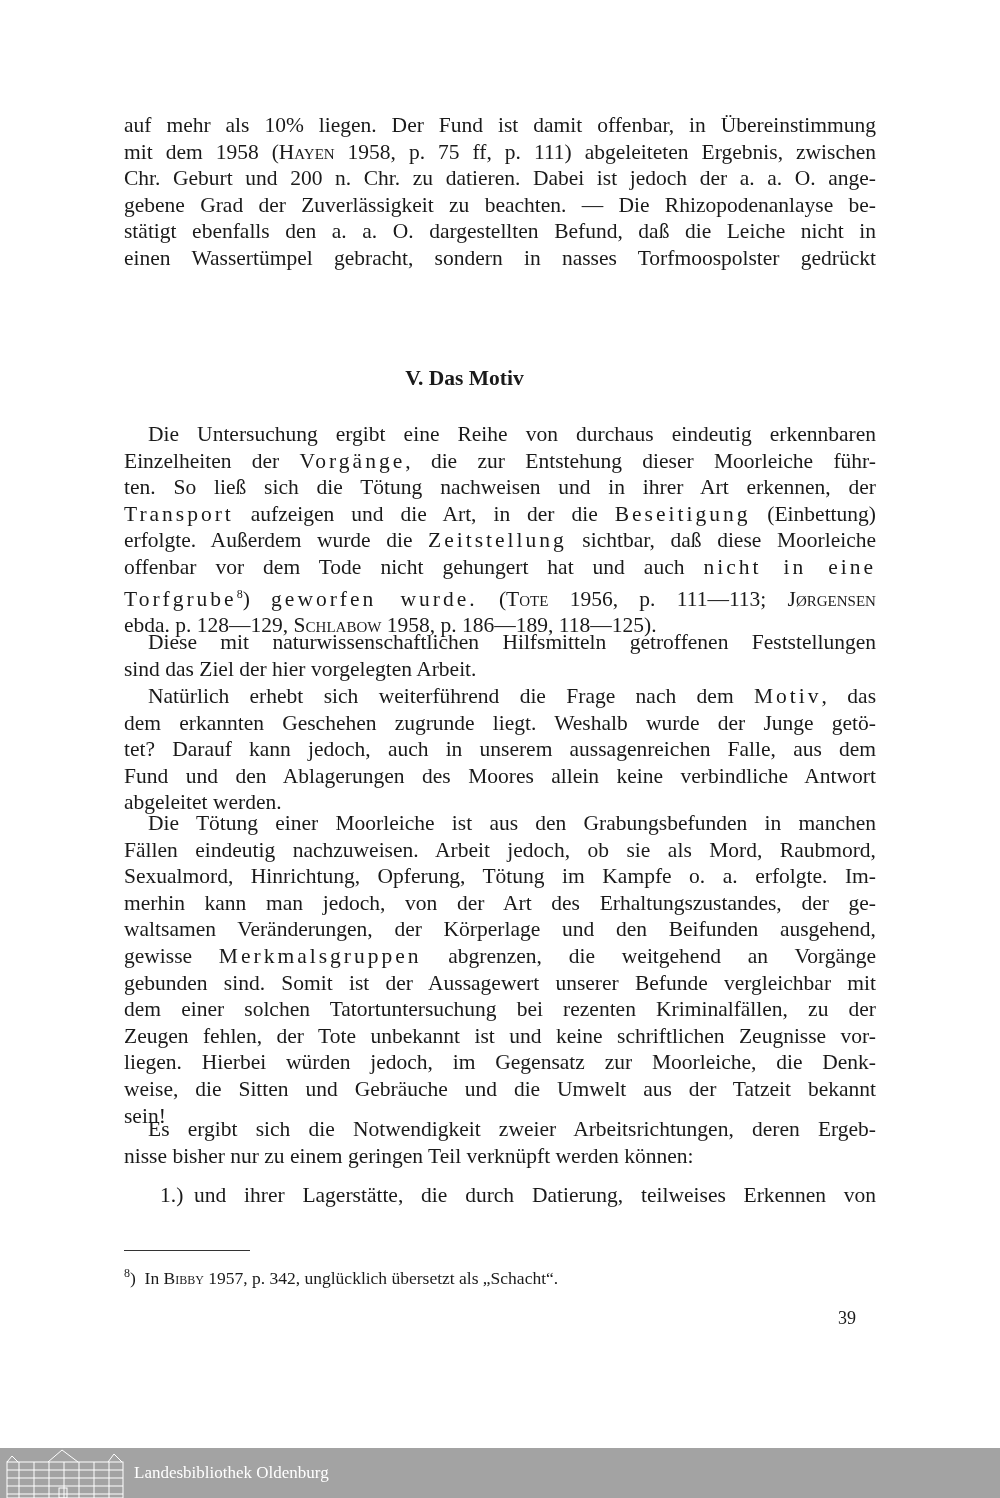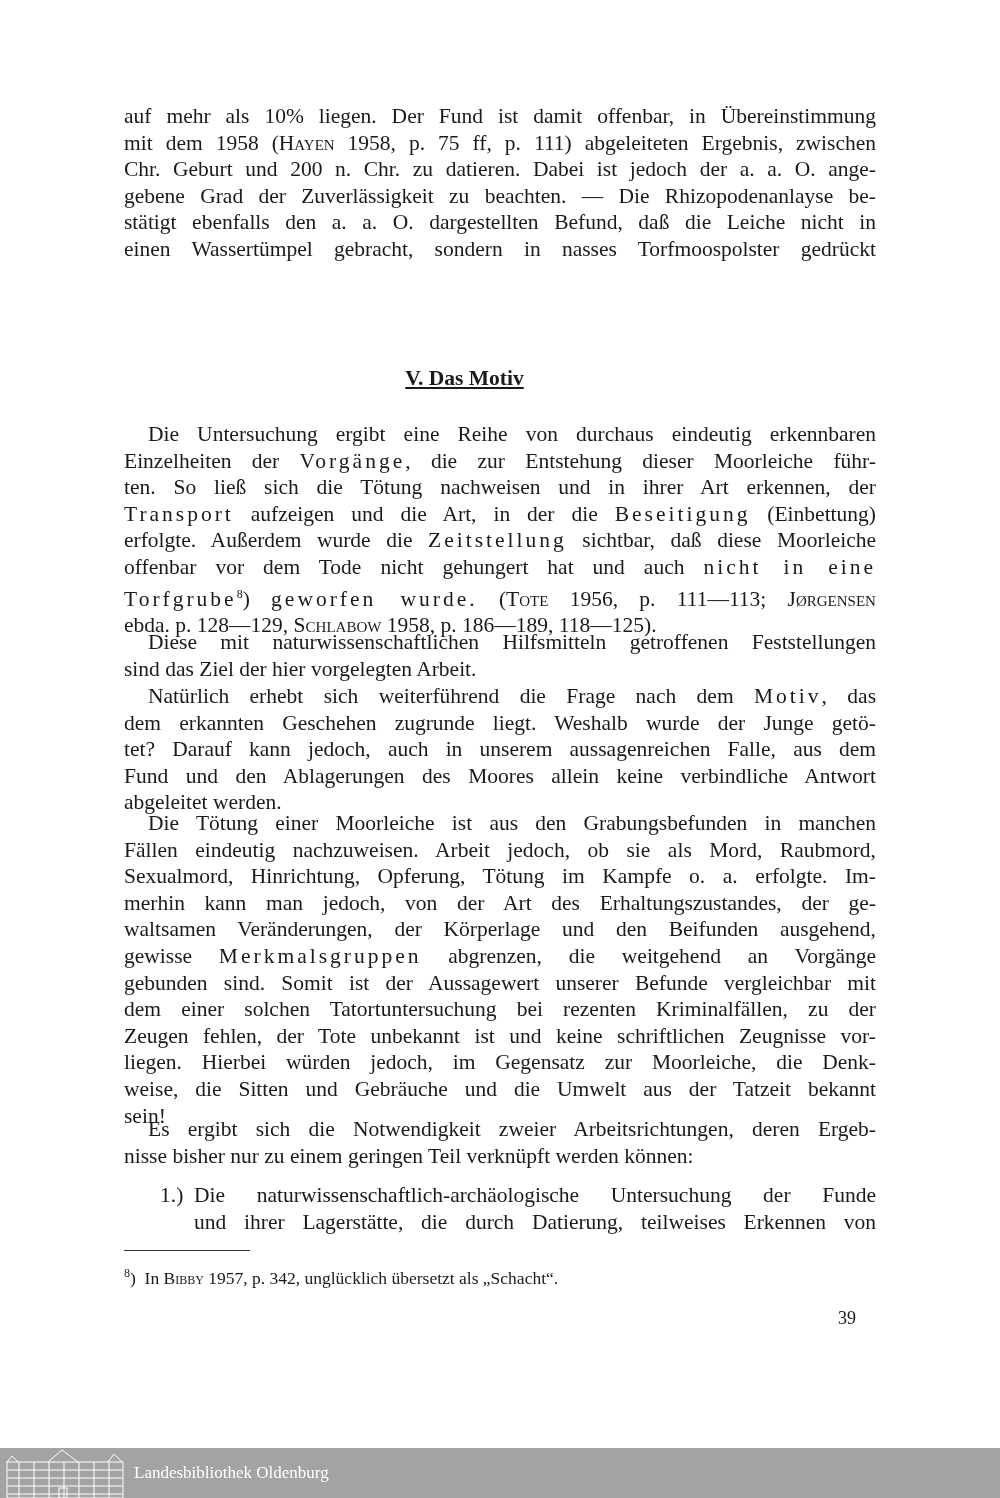--- a/index.html
+++ b/index.html
@@ -13,42 +13,42 @@
       position: absolute; left: 124px; width: 752px;
       font-size: 21.5px; line-height: 26.6px; text-align: justify;
       text-align-last: left; hyphens: manual;
     }
     .line { display: block; text-align: justify; text-align-last: justify; white-space: nowrap; }
     .line.last { text-align-last: left; }
     .sc { font-variant: small-caps; }
     .sp { letter-spacing: 3px; }
     .heading {
       position: absolute; left: 0; width: 929px; top: 366px;
-      text-align: center; font-weight: bold; font-size: 21.5px; text-decoration: underline;
+      text-align: center; font-weight: bold; font-size: 21.5px;
     }
     .list-item { position: absolute; left: 124px; width: 752px; top: 1182px; font-size: 21.5px; line-height: 26.6px; }
     .list-num { position: absolute; left: 36px; top: 0; }
     .list-text { margin-left: 70px; display: block; }
     .fn-rule { position: absolute; left: 124px; top: 1250px; width: 126px; height: 1px; background: #333; }
     .footnote { position: absolute; left: 124px; top: 1259px; font-size: 17.5px; line-height: 28px; }
     .fn-mark { font-size: 12px; vertical-align: super; }
     .page-number { position: absolute; left: 838px; top: 1308px; font-size: 18px; }
     .footer-bar {
       position: absolute; left: 0; top: 1448px; width: 1000px; height: 50px;
       background: #a3a3a3; display: flex; align-items: center;
     }
     .footer-logo { width: 122px; height: 50px; margin-left: 4px; }
     .footer-text { color: #ffffff; font-size: 17px; margin-left: 8px; font-family: "Liberation Serif", serif; }
   </style>
 </head>
 <body>
 
 <div class="page">
 
-  <div class="text-block" style="top:103px;">
+  <div class="text-block" style="top:112px;">
     <span class="line">auf mehr als 10% liegen. Der Fund ist damit offenbar, in Übereinstimmung</span>
     <span class="line">mit dem 1958 (<span class="sc">Hayen</span> 1958, p. 75 ff, p. 111) abgeleiteten Ergebnis, zwischen</span>
     <span class="line">Chr. Geburt und 200 n. Chr. zu datieren. Dabei ist jedoch der a. a. O. ange-</span>
     <span class="line">gebene Grad der Zuverlässigkeit zu beachten. — Die Rhizopodenanlayse be-</span>
     <span class="line">stätigt ebenfalls den a. a. O. dargestellten Befund, daß die Leiche nicht in</span>
     <span class="line">einen Wassertümpel gebracht, sondern in nasses Torfmoospolster gedrückt</span>
   </div>
 
   <div class="heading">V. Das Motiv</div>
 
@@ -92,21 +92,20 @@
   </div>
 
   <div class="text-block" style="top:1116px;">
     <span class="line" style="padding-left:24px;">Es ergibt sich die Notwendigkeit zweier Arbeitsrichtungen, deren Ergeb-</span>
     <span class="line last">nisse bisher nur zu einem geringen Teil verknüpft werden können:</span>
   </div>
 
   <div class="list-item">
     <span class="list-num">1.)</span>
     <span class="list-text">
-      <span class="line">Die naturwissenschaftlich-archäologische Untersuchung der Funde</span>
       <span class="line">und ihrer Lagerstätte, die durch Datierung, teilweises Erkennen von</span>
     </span>
   </div>
 
   <div class="fn-rule"></div>
   <div class="footnote">
     <span><sup style="font-size:12px;">8</sup>)</span>&nbsp;
     <span><span>In </span><span class="sc">Bibby</span><span> 1957, p. 342, unglücklich übersetzt als „Schacht“.</span></span>
   </div>
 

